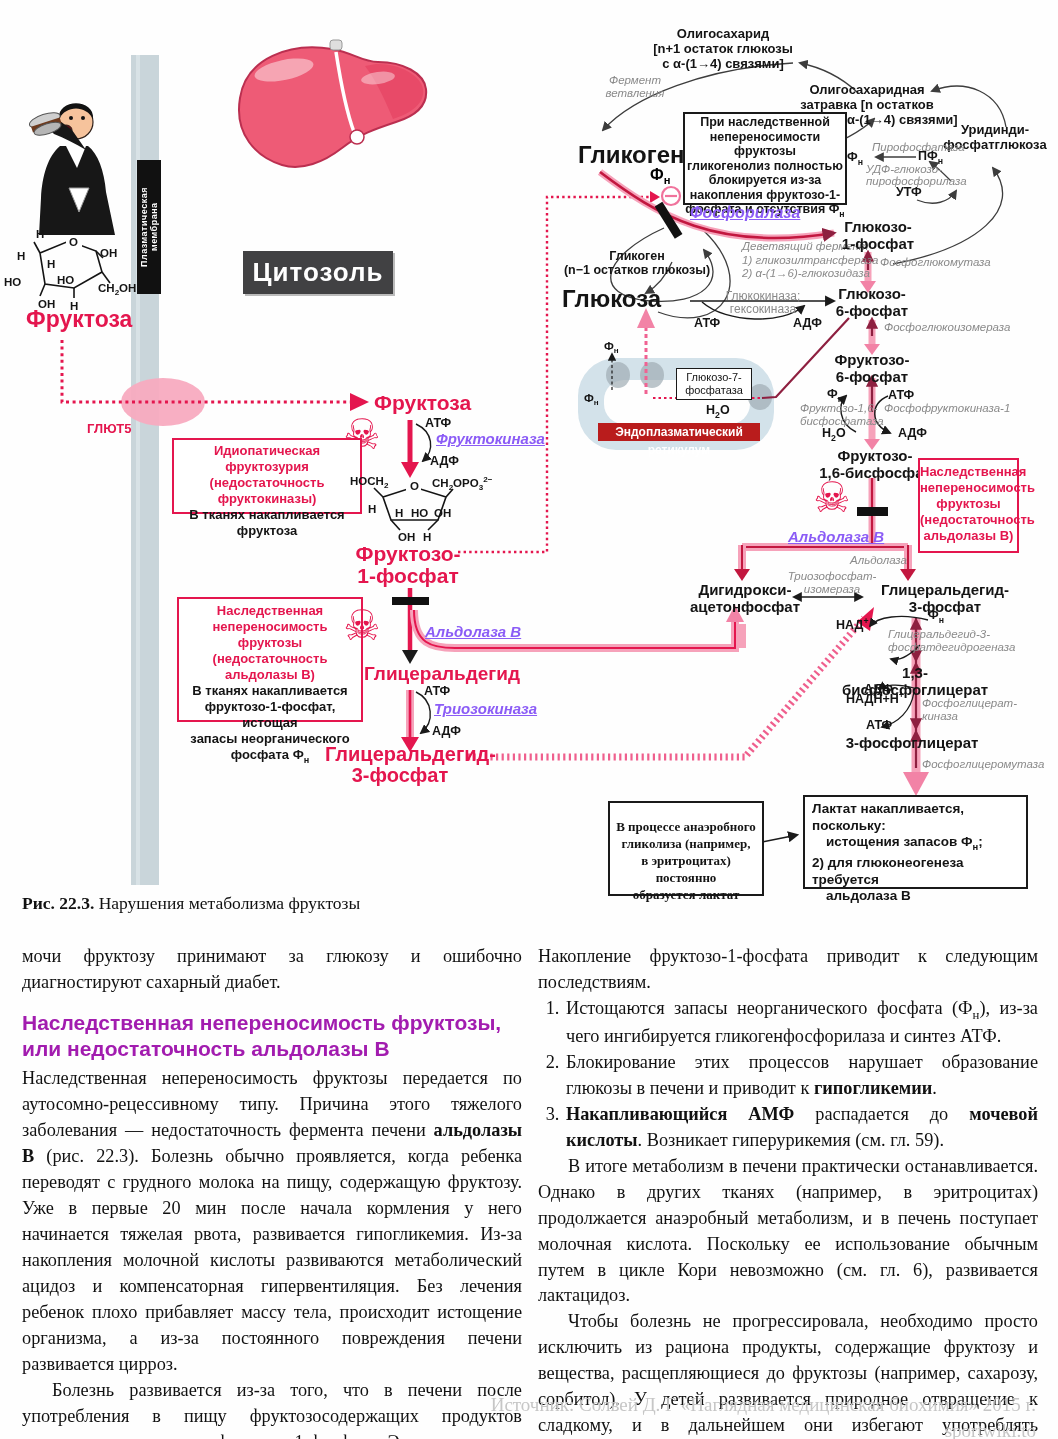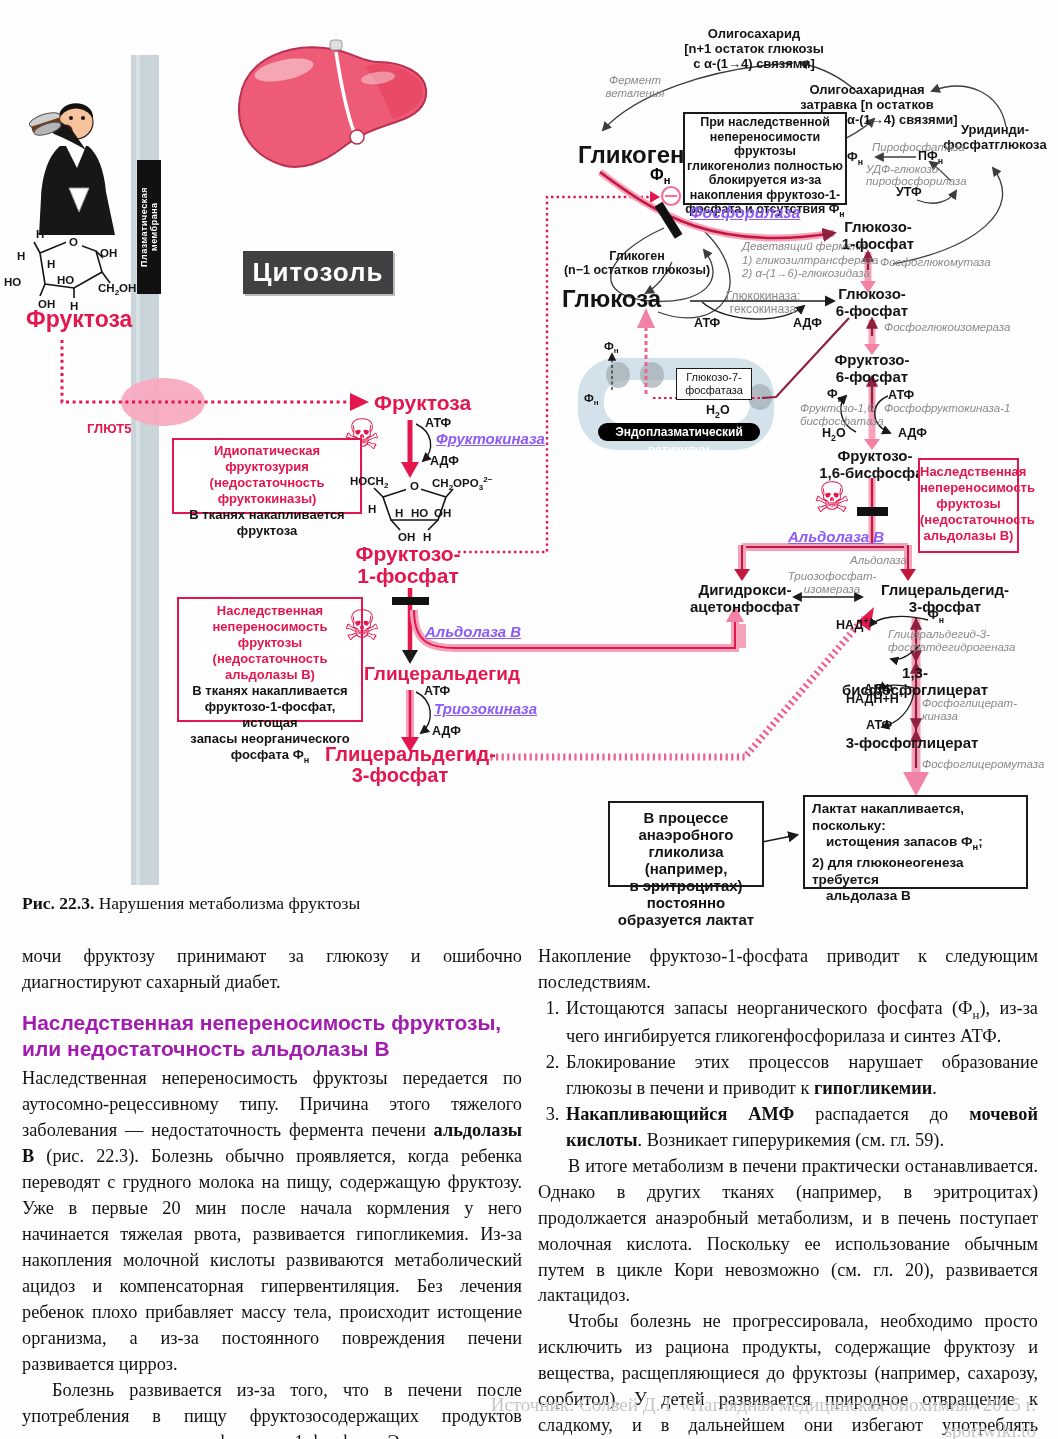--- a/index.html
+++ b/index.html
@@ -16,21 +16,21 @@
   .enz{font:italic 11.5px/13px "Liberation Sans",sans-serif;color:#8a8a8a;white-space:nowrap;}
   .rlab{font:italic bold 15px/16px "Liberation Sans",sans-serif;color:#8b5cf6;white-space:nowrap;text-decoration:underline;}
   .big{font:bold 24px/25px "Liberation Sans",sans-serif;color:#141414;white-space:nowrap;}
   .pname{font:bold 21px/22px "Liberation Sans",sans-serif;color:#e4164e;white-space:nowrap;}
   .pname2{font:bold 20px/21px "Liberation Sans",sans-serif;color:#e4164e;}
   .skull{font:42px/42px "DejaVu Sans",sans-serif;color:#e4164e;}
   .rbox{border:2px solid #e4164e;background:#fff;font:bold 13px/16px "Liberation Sans",sans-serif;
         text-align:center;color:#141414;}
   .rbox .r{color:#e4164e;}
   .bbox{border:2px solid #1a1a1a;background:#fff;font:bold 13px/15px "Liberation Sans",sans-serif;color:#141414;}
-  .darkbox{background:#000000;color:#fff;font:bold 12px/13px "Liberation Sans",sans-serif;text-align:center;border-radius:9px;}
+  .darkbox{background:#b91c1c;color:#fff;font:bold 12px/13px "Liberation Sans",sans-serif;text-align:center;}
   .cytosol{background:#414143;color:#fff;font:bold 26px/43px "Liberation Sans",sans-serif;
            text-align:center;letter-spacing:1px;box-shadow:2px 2px 0 #bbb;}
   .memlab{background:#111;color:#fff;font:bold 9px "Liberation Sans",sans-serif;
           writing-mode:vertical-rl;transform:rotate(180deg);text-align:center;
           padding:3px 2px;letter-spacing:.5px;}
   
   .article{font:18.3px/1.42 "Liberation Serif",serif;color:#111;text-align:justify;}
   .article p{margin:0;}
   .article .ind{text-indent:30px;}
   .h2{font:bold 21px/1.25 "Liberation Sans",sans-serif;color:#a21caf;margin:14px 0 4px 0;text-align:left;}
@@ -284,21 +284,21 @@
 
   <div class="abs pname" style="left:364px;top:663px;font-size:19px;">Глицеральдегид</div>
   <span class="abs sm" style="left:424px;top:685px;">АТФ</span>
   <div class="abs rlab" style="left:434px;top:701px;">Триозокиназа</div>
   <span class="abs sm" style="left:432px;top:725px;">АДФ</span>
   <div class="abs pname2 c" style="left:325px;top:744px;width:150px;">
     <div>Глицеральдегид-</div>
     <div>3-фосфат</div>
   </div>
 
-  <div class="abs met13 c" style="left:674px;top:26px;width:160px;">
+  <div class="abs met13 c" style="left:643px;top:26px;width:160px;">
     <div>Олигосахарид</div>
     <div>[n+1 остаток глюкозы</div>
     <div>с α-(1→4) связями]</div>
   </div>
   <div class="abs enz c" style="left:600px;top:74px;width:70px;">
     <div>Фермент</div>
     <div>ветвления</div>
   </div>
   <div class="abs met13 c" style="left:776px;top:82px;width:182px;">
     <div>Олигосахаридная</div>
@@ -423,21 +423,21 @@
 
   <div class="abs bbox c" style="left:676px;top:368px;width:74px;height:28px;font:11px/13px 'Liberation Sans',sans-serif;border-width:1.2px;padding-top:2px;">
     <div>Глюкозо-7-</div>
     <div>фосфатаза</div>
   </div>
   <div class="abs darkbox" style="left:598px;top:423px;width:162px;height:18px;line-height:18px;">Эндоплазматический ретикулум</div>
   <span class="abs chem" style="left:604px;top:340px;">Ф<sub>н</sub></span>
   <span class="abs chem" style="left:584px;top:392px;">Ф<sub>н</sub></span>
   <span class="abs sm" style="left:706px;top:404px;">H<sub>2</sub>O</span>
 
-  <div class="abs bbox c" style="left:608px;top:801px;width:152px;height:76px;font-size:15px;line-height:17px;padding-top:6px;">
+  <div class="abs bbox c" style="left:608px;top:801px;width:152px;height:76px;font-size:13px;line-height:17px;padding-top:15px;font-family:Liberation Serif, serif;">
     <div>В процессе анаэробного</div>
     <div>гликолиза (например,</div>
     <div>в эритроцитах) постоянно</div>
     <div>образуется лактат</div>
   </div>
   <div class="abs bbox" style="left:803px;top:795px;width:214px;height:86px;font-size:13.5px;line-height:16.5px;padding:4px 0 0 7px;">
     <div>Лактат накапливается, поскольку:</div>
     <div style="padding-left:14px;">истощения запасов Ф<sub>н</sub>;</div>
     <div>2) для глюконеогенеза требуется</div>
     <div style="padding-left:14px;">альдолаза В</div>
@@ -458,21 +458,21 @@
     <p class="ind">Болезнь развивается из-за того, что в печени после употребления в пищу фруктозосодержащих продуктов происходит накопление фруктозо-1-фосфата. Это практически сразу вызывает торможение метаболических путей: в частности, гликогенолиза, глюконеогенеза и связанных с ними путей.</p>
   </div>
 
   <div class="abs article" style="left:538px;top:944px;width:500px;">
     <p>Накопление фруктозо-1-фосфата приводит к следующим последствиям.</p>
     <ol class="cons">
       <li>Истощаются запасы неорганического фосфата (Ф<sub>н</sub>), из-за чего ингибируется гликогенфосфорилаза и синтез АТФ.</li>
       <li>Блокирование этих процессов нарушает образование глюкозы в печени и приводит к <b>гипогликемии</b>.</li>
       <li><b>Накапливающийся АМФ</b> распадается до <b>мочевой кислоты</b>. Возникает гиперурикемия (см. гл. 59).</li>
     </ol>
-    <p class="ind">В итоге метаболизм в печени практически останавливается. Однако в других тканях (например, в эритроцитах) продолжается анаэробный метаболизм, и в печень поступает молочная кислота. Поскольку ее использование обычным путем в цикле Кори невозможно (см. гл. 20), развивается лактацидоз.</p>
+    <p class="ind">В итоге метаболизм в печени практически останавливается. Однако в других тканях (например, в эритроцитах) продолжается анаэробный метаболизм, и в печень поступает молочная кислота. Поскольку ее использование обычным путем в цикле Кори невозможно (см. гл. 6), развивается лактацидоз.</p>
     <p class="ind">Чтобы болезнь не прогрессировала, необходимо просто исключить из рациона продукты, содержащие фруктозу и вещества, расщепляющиеся до фруктозы (например, сахарозу, сорбитол). У детей развивается природное отвращение к сладкому, и в дальнейшем они избегают употреблять фруктозосодержащие продукты. У этой болезни есть и положительная сторона: дети с наследственной непереносимостью фруктозы не знают, что такое кариес.</p>
   </div>
 
   <div class="abs footer" style="left:400px;top:1392px;width:636px;">
     <div>Источник: Солвей Д. Г «Наглядная медицинская биохимия» 2015 г.</div>
     <div>sportwiki.to</div>
   </div>
 
 </div>
 

